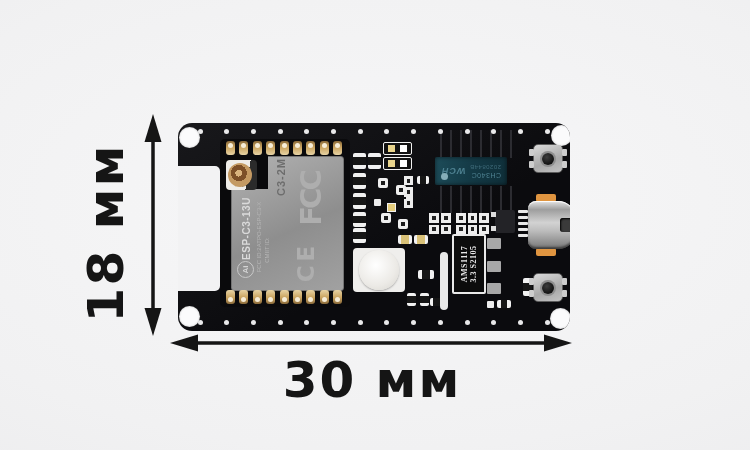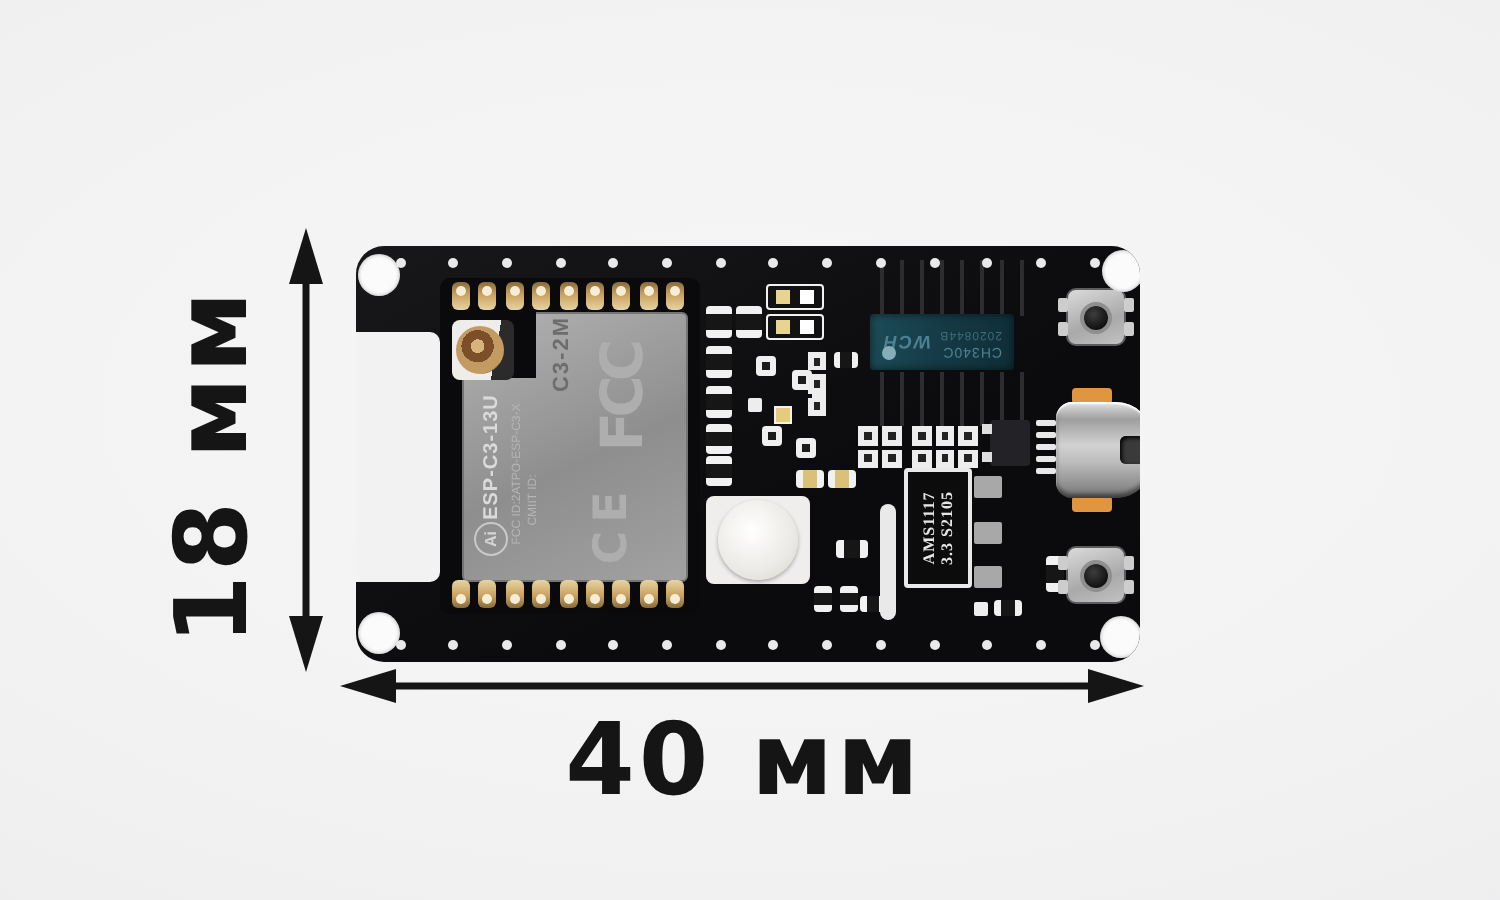--- a/index.html
+++ b/index.html
@@ -118,21 +118,21 @@
     <polygon points="14,2 5.5,30 22.5,30" fill="#151515"></polygon>
     <polygon points="14,224 5.5,196 22.5,196" fill="#151515"></polygon>
   </svg>
   <div class="dim-label v">18 мм</div>
 
   <svg class="dim-arrow" style="left:168px;top:331px" width="406" height="24" viewBox="0 0 406 24">
     <line x1="26" y1="12" x2="380" y2="12" stroke="#151515" stroke-width="3.5"></line>
     <polygon points="2,12 30,3.5 30,20.5" fill="#151515"></polygon>
     <polygon points="404,12 376,3.5 376,20.5" fill="#151515"></polygon>
   </svg>
-  <div class="dim-label h">40 мм</div>
+  <div class="dim-label h">30 мм</div>
 
   <div class="board" id="board">
     <div class="recess"></div>
 
     <div class="module">
       <div class="shield"></div>
       <div class="mnotch"></div>
       <div class="ipex">
         <div class="ring"></div>
       </div>

